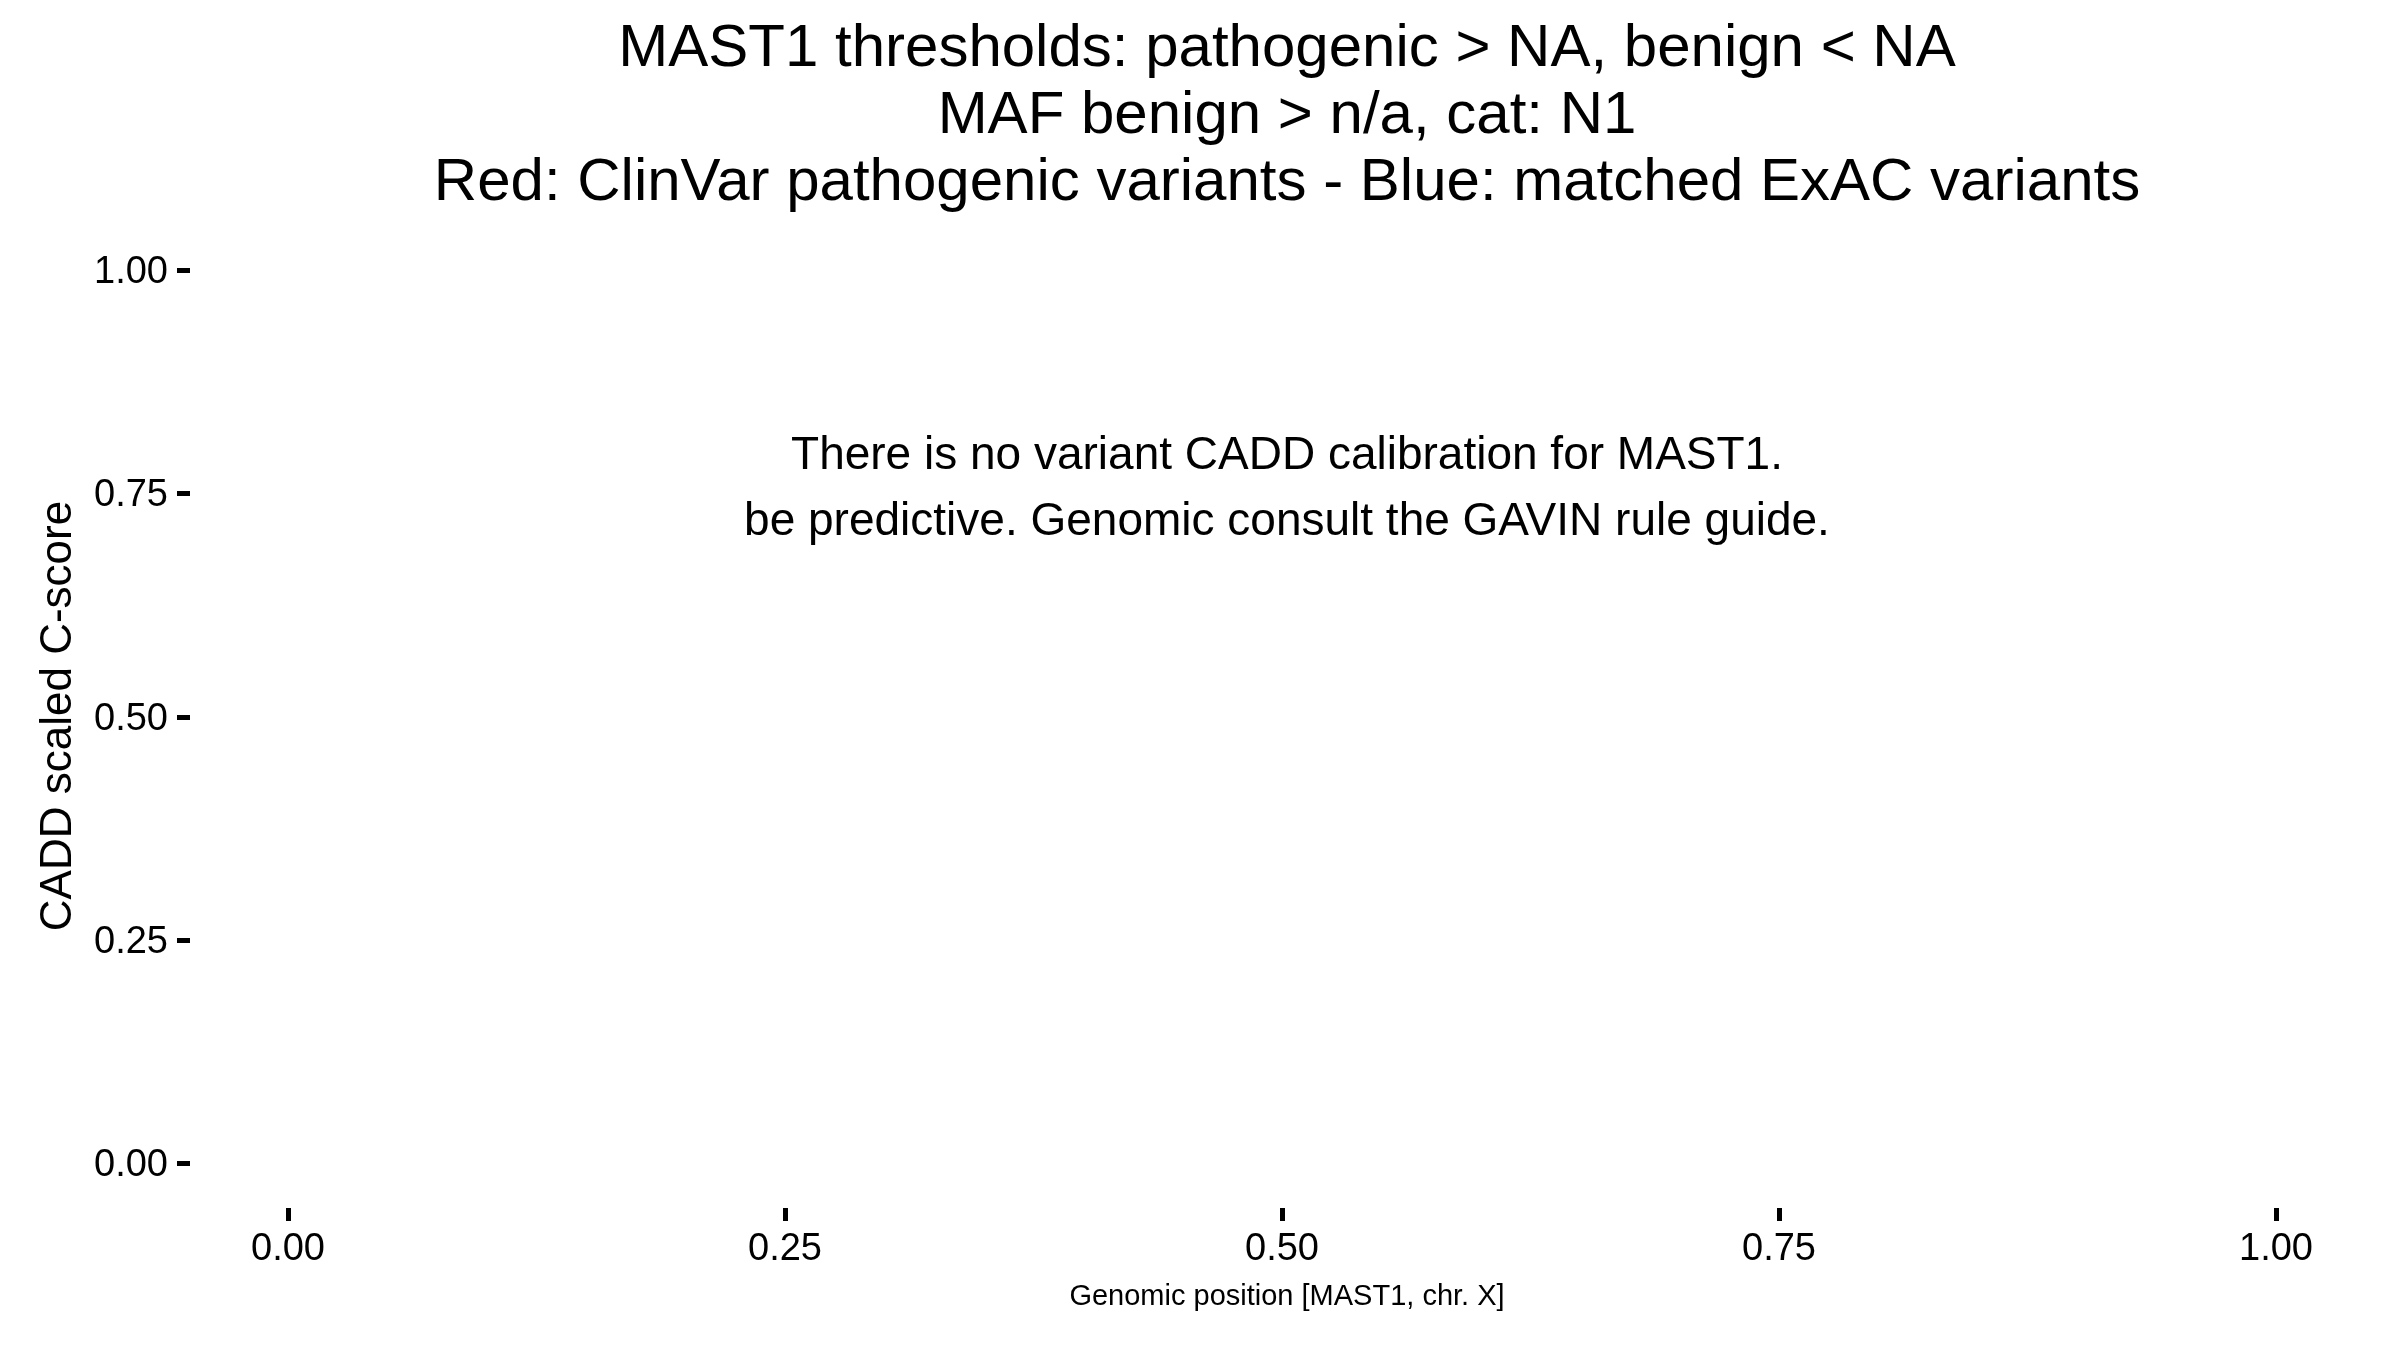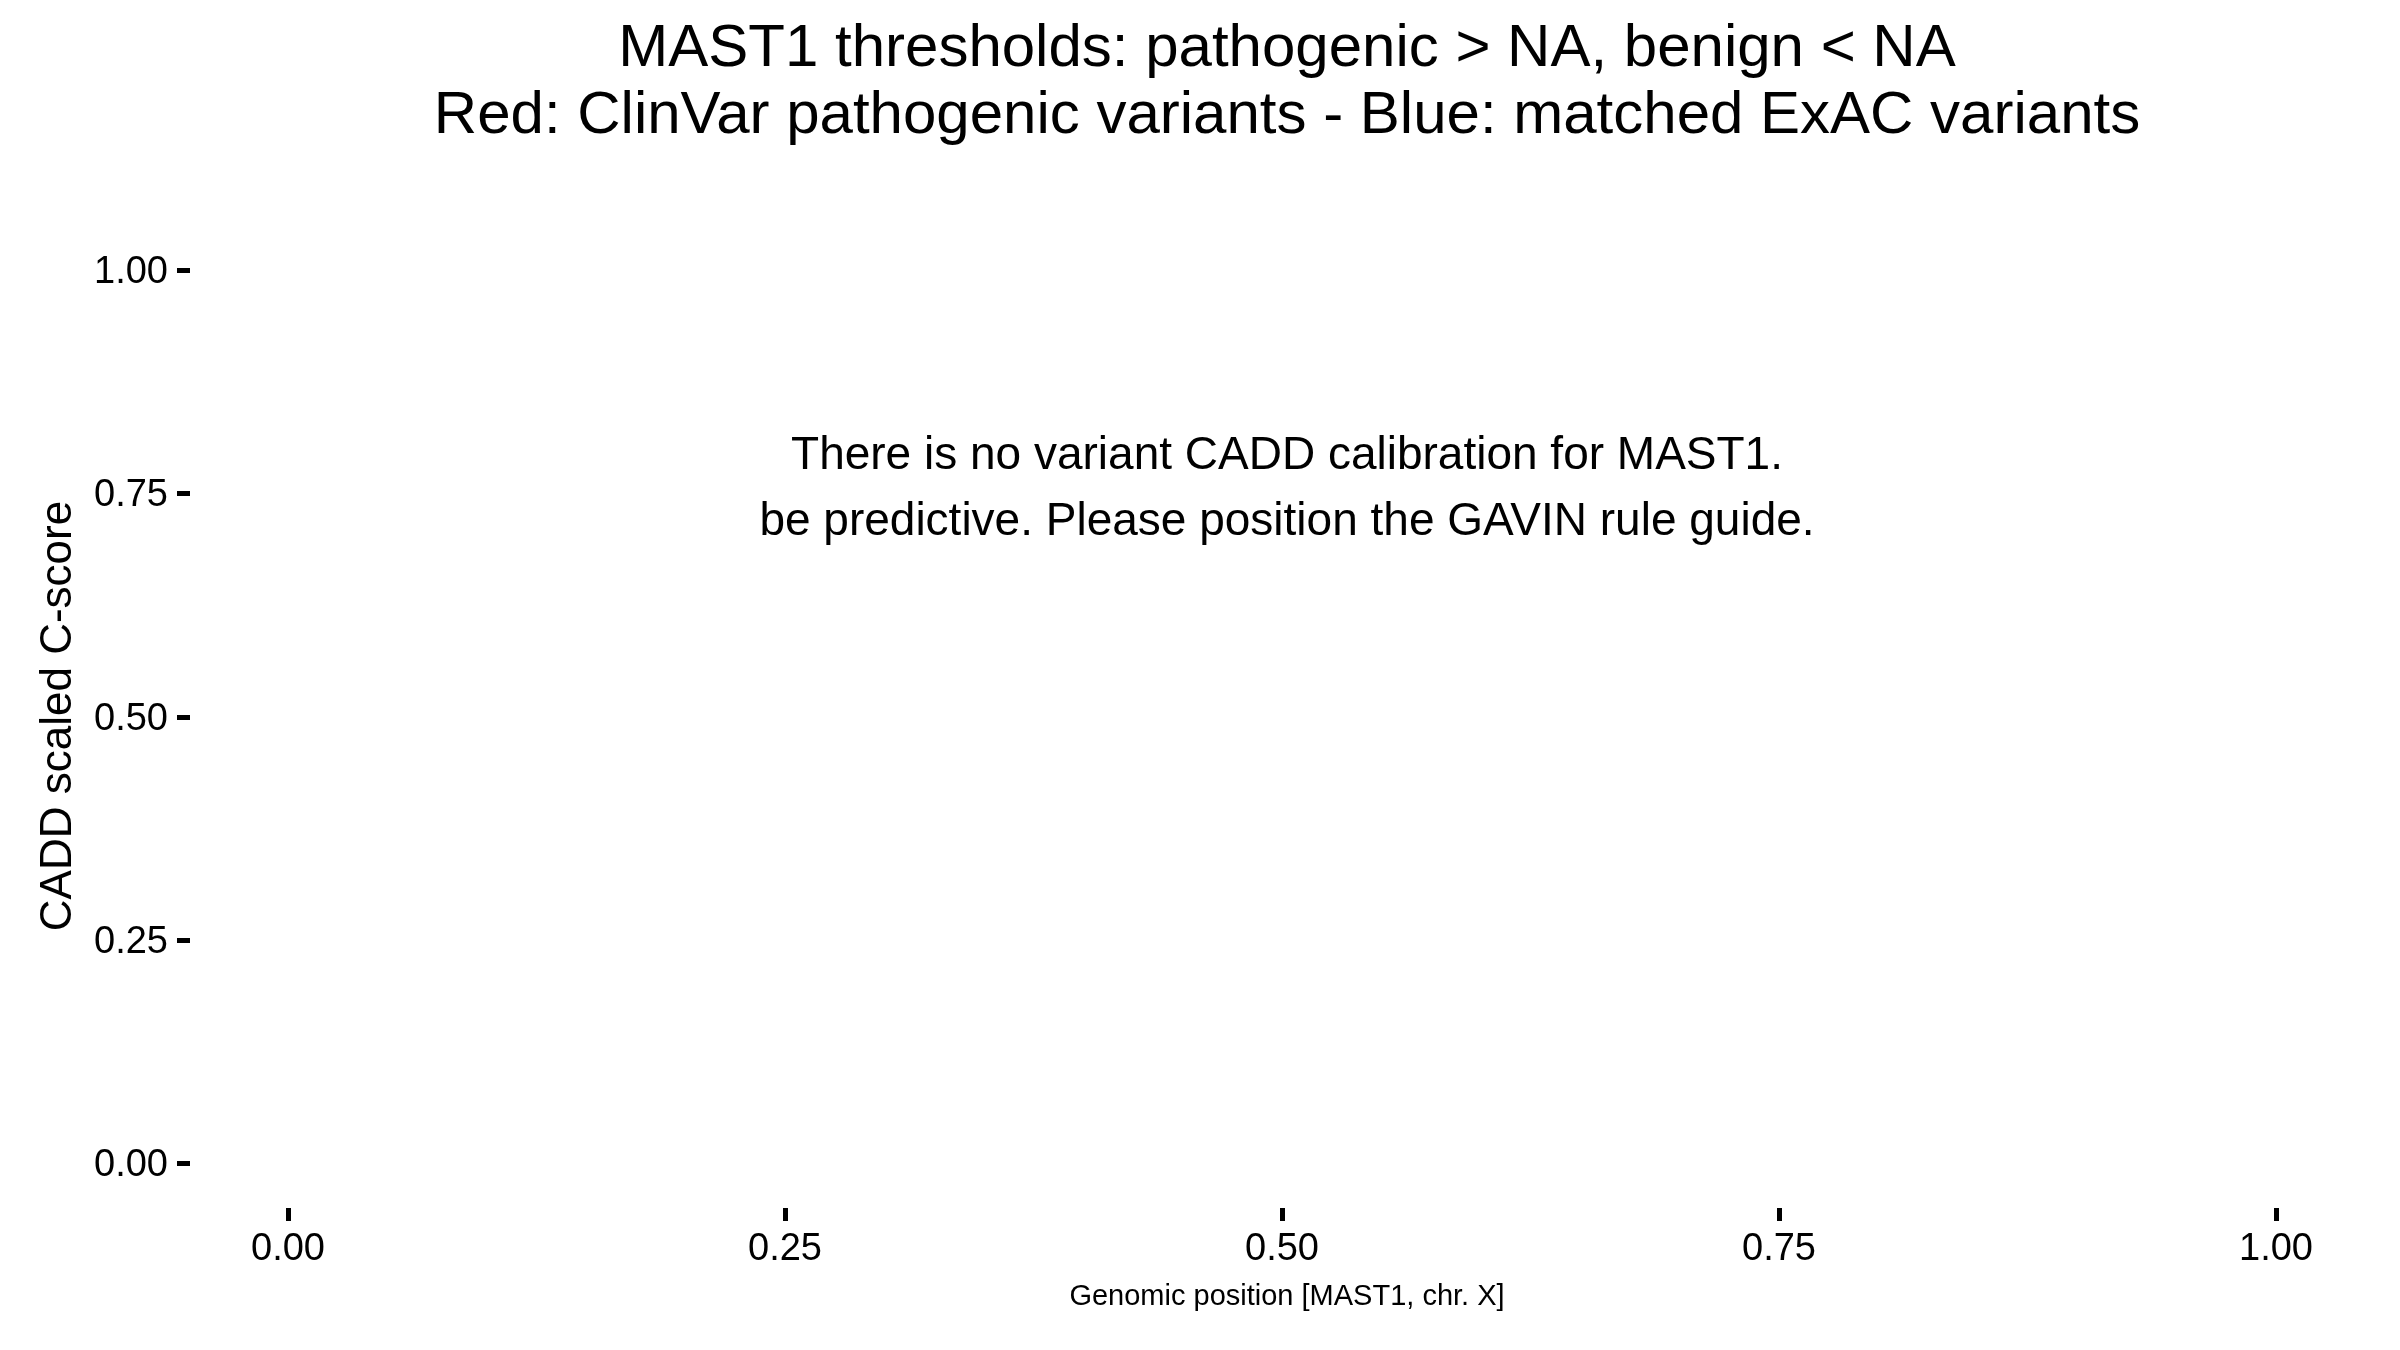--- a/index.html
+++ b/index.html
@@ -99,26 +99,27 @@
 </style>
 </head>
 <body>
 
 <div class="figure">
 
   <div class="panel"></div>
 
   <div class="title-block">
     <div>MAST1 thresholds: pathogenic &gt; NA, benign &lt; NA</div>
+    <div>MAF benign &gt; n/a, cat: N1</div>
     <div>Red: ClinVar pathogenic variants - Blue: matched ExAC variants</div>
   </div>
 
   <div class="annotation-block">
     <div>There is no variant CADD calibration for MAST1.</div>
-    <div>be predictive. Please position the GAVIN rule guide.</div>
+    <div>be predictive. Genomic consult the GAVIN rule guide.</div>
   </div>
 
   <div class="y-tick-label" style="top:251px">1.00</div>
   <div class="y-tick-label" style="top:474px">0.75</div>
   <div class="y-tick-label" style="top:698px">0.50</div>
   <div class="y-tick-label" style="top:921px">0.25</div>
   <div class="y-tick-label" style="top:1144px">0.00</div>
 
   <div class="y-tick-mark" style="top:268px"></div>
   <div class="y-tick-mark" style="top:491px"></div>

